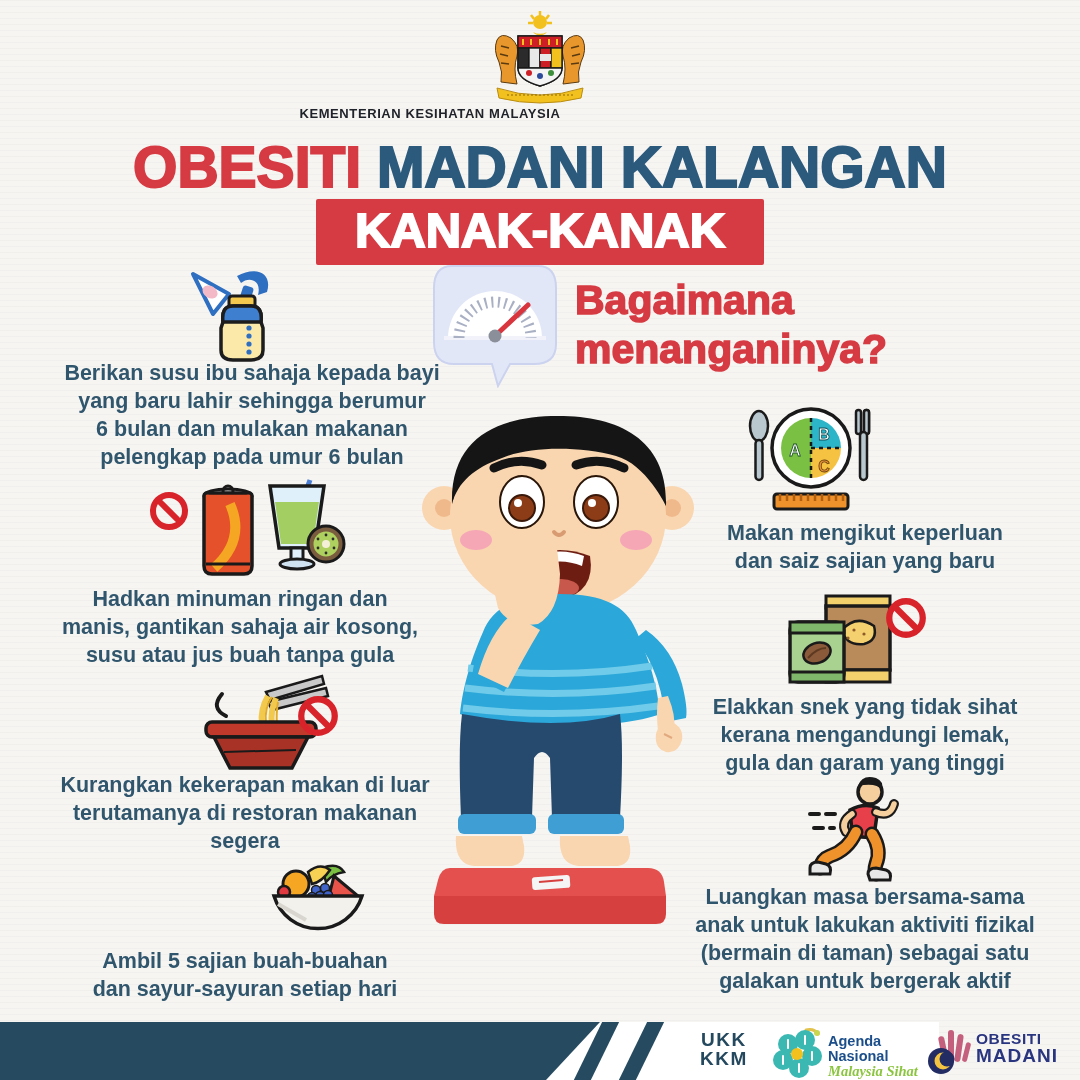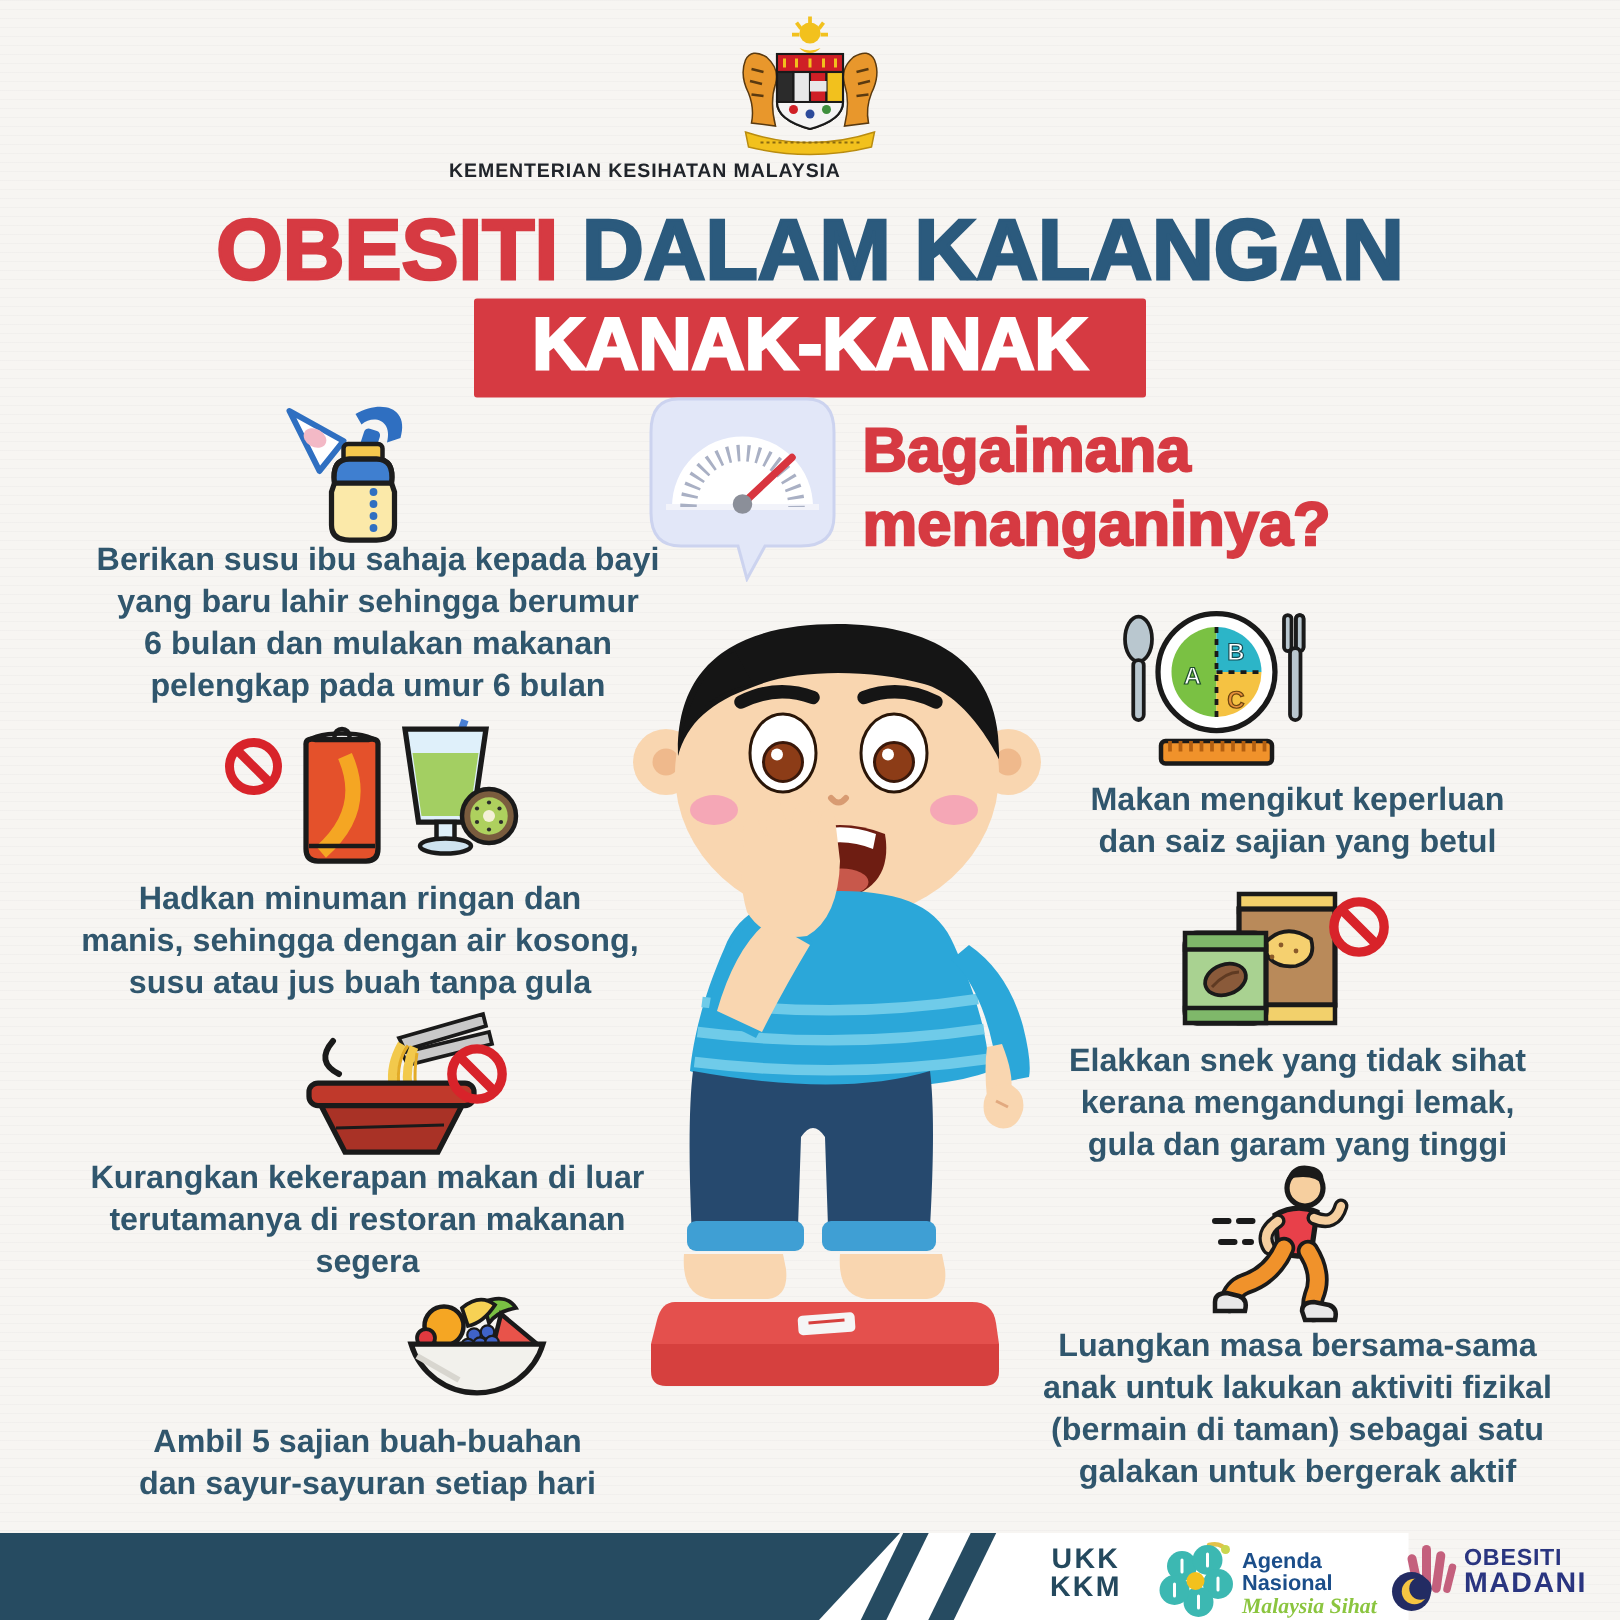--- a/index.html
+++ b/index.html
@@ -95,21 +95,21 @@
       <circle cx="42" cy="63" r="3" fill="#cf1f26" stroke="none"></circle>
       <circle cx="53" cy="66" r="3" fill="#2b4a9b" stroke="none"></circle>
       <circle cx="64" cy="63" r="3" fill="#3d8f3d" stroke="none"></circle>
     </g>
 
     <path d="M10,78 Q53,92 96,78 L94,88 Q53,98 12,88 Z" fill="#f2c11d" stroke="#b98c10" stroke-width="1"></path>
     <line x1="20" y1="85" x2="86" y2="85" stroke="#8a6a10" stroke-width="1.2" stroke-dasharray="2,2"></line>
   </svg>
   <div class="abs ministry">KEMENTERIAN KESIHATAN MALAYSIA</div>
 
-  <div class="abs title"><span class="t-red">OBESITI</span><span class="t-blue"> DALAM KALANGAN</span></div>
+  <div class="abs title"><span class="t-red">OBESITI</span><span class="t-blue"> MADANI KALANGAN</span></div>
   <div class="abs banner-wrap">
     <div class="banner">KANAK-KANAK</div>
   </div>
 
   <svg class="abs" style="left:428px;top:262px" width="134" height="126" viewBox="0 0 134 126">
     <path d="M24,4 H110 Q128,4 128,26 V82 Q128,102 106,102 H82 L70,124 L64,102 H26 Q6,102 6,80 V26 Q6,4 24,4 Z" fill="#e2e7f8" stroke="#ccd3ef" stroke-width="2"></path>
     <path d="M20,76 A47,47 0 0 1 114,76 Z" fill="#ffffff"></path>
     <line x1="16" y1="76" x2="118" y2="76" stroke="#f2f3fa" stroke-width="4"></line>
     <path d="M31,76 A36,36 0 0 1 103,76" fill="none" stroke="#a9b0c4" stroke-width="11" stroke-dasharray="2,4.6"></path>
     <line x1="67" y1="74" x2="100" y2="43" stroke="#d8353f" stroke-width="5" stroke-linecap="round"></line>
@@ -220,21 +220,21 @@
     <g fill="#2c2c2c">
         <circle cx="64" cy="57" r="1.4"></circle>
         <circle cx="71" cy="61" r="1.4"></circle>
         <circle cx="72" cy="70" r="1.4"></circle>
         <circle cx="64" cy="75" r="1.4"></circle>
         <circle cx="56" cy="70" r="1.4"></circle>
         <circle cx="56" cy="61" r="1.4"></circle>
       </g>
   </svg>
   <div class="abs tip" style="left:20px;top:586px;width:440px">Hadkan minuman ringan dan
-manis, sehingga dengan air kosong,
+manis, gantikan sahaja air kosong,
 susu atau jus buah tanpa gula</div>
 
   <svg class="abs" style="left:180px;top:672px" width="160" height="102" viewBox="0 0 160 102">
     <path d="M46,44 Q30,36 42,22" fill="none" stroke="#1a1a1a" stroke-width="4" stroke-linecap="round"></path>
     <polygon points="86,20 142,4 144,12 90,28" fill="#c9c9c9" stroke="#1a1a1a" stroke-width="2.5"></polygon>
     <polygon points="88,30 146,16 148,24 92,38" fill="#c9c9c9" stroke="#1a1a1a" stroke-width="2.5"></polygon>
     <path d="M88,24 Q80,38 82,52" fill="none" stroke="#f2c94c" stroke-width="6"></path>
     <path d="M96,26 Q90,40 92,52" fill="none" stroke="#f2c94c" stroke-width="6"></path>
     <path d="M92,25 Q84,36 86,52 M98,30 Q96,42 97,52" fill="none" stroke="#e2ab27" stroke-width="2"></path>
     <rect x="26" y="50" width="110" height="15" rx="6" fill="#c0392b" stroke="#1a1a1a" stroke-width="3.5"></rect>
@@ -283,21 +283,21 @@
     <path d="M95,48 A30,30 0 0 1 65,78 L65,48 Z" fill="#f5c242"></path>
     <line x1="65" y1="18" x2="65" y2="78" stroke="#1a1a1a" stroke-width="2.5" stroke-dasharray="4,4"></line>
     <line x1="65" y1="48" x2="95" y2="48" stroke="#1a1a1a" stroke-width="2.5" stroke-dasharray="4,4"></line>
     <text x="49" y="56" font-size="16" font-weight="bold" fill="#ffffff" stroke="#1d4e2a" stroke-width=".8" text-anchor="middle">A</text>
     <text x="78" y="40" font-size="16" font-weight="bold" fill="#ffffff" stroke="#134d56" stroke-width=".8" text-anchor="middle">B</text>
     <text x="78" y="72" font-size="16" font-weight="bold" fill="#e8913a" stroke="#6b430f" stroke-width=".8" text-anchor="middle">C</text>
     <rect x="28" y="94" width="74" height="15" rx="3" fill="#f0922b" stroke="#1a1a1a" stroke-width="3"></rect>
     <path d="M34,94 V101 M41,94 V101 M48,94 V101 M55,94 V101 M62,94 V101 M69,94 V101 M76,94 V101 M83,94 V101 M90,94 V101 M97,94 V101" stroke="#b35f10" stroke-width="2.5"></path>
   </svg>
   <div class="abs tip" style="left:665px;top:520px;width:400px">Makan mengikut keperluan
-dan saiz sajian yang betul</div>
+dan saiz sajian yang baru</div>
 
   <svg class="abs" style="left:786px;top:588px" width="120" height="100" viewBox="0 0 120 100">
     <path d="M40,8 H104 V20 H40 Z" fill="#f2d06b" stroke="#1a1a1a" stroke-width="3"></path>
     <rect x="40" y="18" width="64" height="64" fill="#b98a5a" stroke="#1a1a1a" stroke-width="3.5"></rect>
     <path d="M40,82 H104 V94 H40 Z" fill="#f2d06b" stroke="#1a1a1a" stroke-width="3"></path>
     <path d="M56,42 Q70,26 88,38 Q92,52 78,56 Q60,58 56,42 Z" fill="#f5d06f" stroke="#1a1a1a" stroke-width="2.5"></path>
     <g fill="#8a5a2a">
         <circle cx="68" cy="42" r="1.6"></circle>
         <circle cx="78" cy="46" r="1.6"></circle>
         <circle cx="62" cy="50" r="1.6"></circle>

